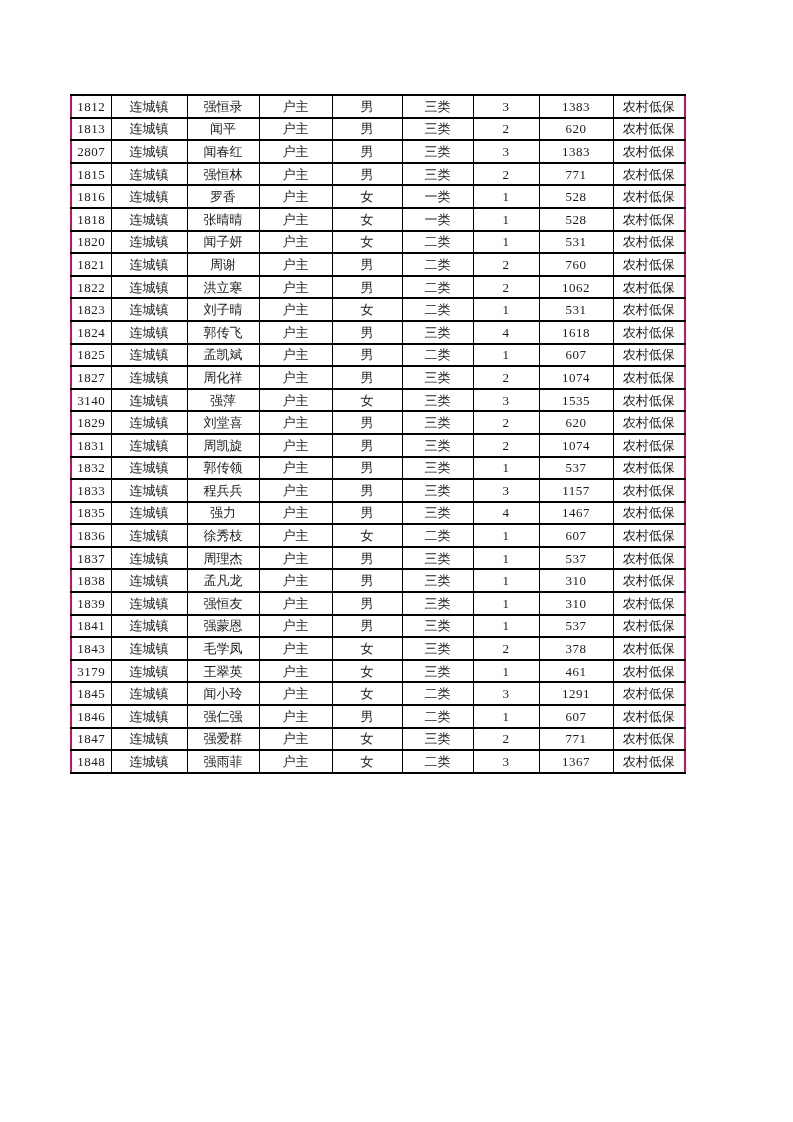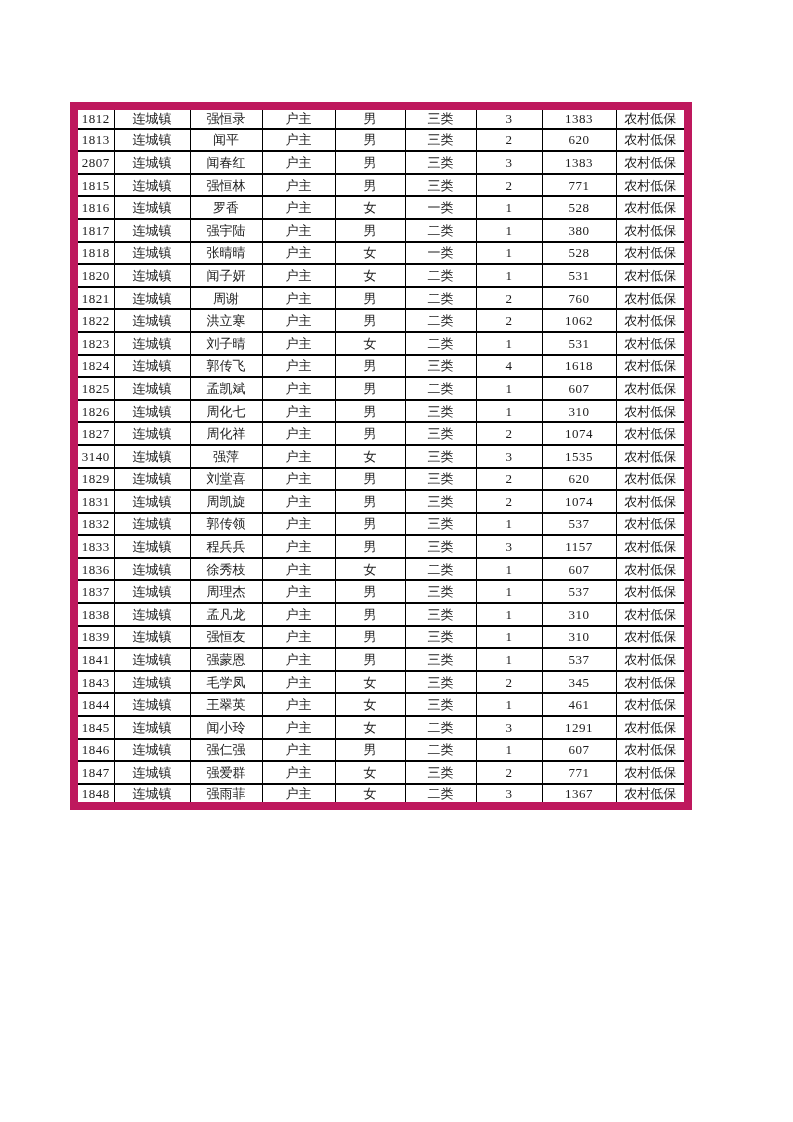--- a/index.html
+++ b/index.html
@@ -13,25 +13,25 @@
     width: 793px;
     height: 1122px;
     background: #ffffff;
     font-family: "Liberation Serif", "DejaVu Serif", serif;
     color: #000000;
     overflow: hidden;
   }
   table.welfare-table {
     position: absolute;
     left: 70px;
-    top: 102px;
+    top: 94px;
     width: 614px;
     border-collapse: collapse;
     table-layout: fixed;
-    border: 8px solid #be185d;
+    border: 2px solid #be185d;
   }
   table.welfare-table td {
     border-left: 1px solid #000000;
     border-right: 1px solid #000000;
     border-top: 2px solid #000000;
     border-bottom: 2px solid #000000;
     height: 22.6px;
     padding: 0 2px;
     text-align: center;
     vertical-align: middle;
@@ -112,31 +112,20 @@
           <td>连城镇</td>
           <td>罗香</td>
           <td>户主</td>
           <td>女</td>
           <td>一类</td>
           <td class="num">1</td>
           <td class="num">528</td>
           <td>农村低保</td>
         </tr>
         <tr>
-          <td class="num">1817</td>
-          <td>连城镇</td>
-          <td>强宇陆</td>
-          <td>户主</td>
-          <td>男</td>
-          <td>二类</td>
-          <td class="num">1</td>
-          <td class="num">380</td>
-          <td>农村低保</td>
-        </tr>
-        <tr>
           <td class="num">1818</td>
           <td>连城镇</td>
           <td>张晴晴</td>
           <td>户主</td>
           <td>女</td>
           <td>一类</td>
           <td class="num">1</td>
           <td class="num">528</td>
           <td>农村低保</td>
         </tr>
@@ -200,164 +189,164 @@
           <td>连城镇</td>
           <td>孟凯斌</td>
           <td>户主</td>
           <td>男</td>
           <td>二类</td>
           <td class="num">1</td>
           <td class="num">607</td>
           <td>农村低保</td>
         </tr>
         <tr>
-          <td class="num">1826</td>
-          <td>连城镇</td>
-          <td>周化七</td>
+          <td class="num">1827</td>
+          <td>连城镇</td>
+          <td>周化祥</td>
+          <td>户主</td>
+          <td>男</td>
+          <td>三类</td>
+          <td class="num">2</td>
+          <td class="num">1074</td>
+          <td>农村低保</td>
+        </tr>
+        <tr>
+          <td class="num">3140</td>
+          <td>连城镇</td>
+          <td>强萍</td>
+          <td>户主</td>
+          <td>女</td>
+          <td>三类</td>
+          <td class="num">3</td>
+          <td class="num">1535</td>
+          <td>农村低保</td>
+        </tr>
+        <tr>
+          <td class="num">1829</td>
+          <td>连城镇</td>
+          <td>刘堂喜</td>
+          <td>户主</td>
+          <td>男</td>
+          <td>三类</td>
+          <td class="num">2</td>
+          <td class="num">620</td>
+          <td>农村低保</td>
+        </tr>
+        <tr>
+          <td class="num">1831</td>
+          <td>连城镇</td>
+          <td>周凯旋</td>
+          <td>户主</td>
+          <td>男</td>
+          <td>三类</td>
+          <td class="num">2</td>
+          <td class="num">1074</td>
+          <td>农村低保</td>
+        </tr>
+        <tr>
+          <td class="num">1832</td>
+          <td>连城镇</td>
+          <td>郭传领</td>
+          <td>户主</td>
+          <td>男</td>
+          <td>三类</td>
+          <td class="num">1</td>
+          <td class="num">537</td>
+          <td>农村低保</td>
+        </tr>
+        <tr>
+          <td class="num">1833</td>
+          <td>连城镇</td>
+          <td>程兵兵</td>
+          <td>户主</td>
+          <td>男</td>
+          <td>三类</td>
+          <td class="num">3</td>
+          <td class="num">1157</td>
+          <td>农村低保</td>
+        </tr>
+        <tr>
+          <td class="num">1835</td>
+          <td>连城镇</td>
+          <td>强力</td>
+          <td>户主</td>
+          <td>男</td>
+          <td>三类</td>
+          <td class="num">4</td>
+          <td class="num">1467</td>
+          <td>农村低保</td>
+        </tr>
+        <tr>
+          <td class="num">1836</td>
+          <td>连城镇</td>
+          <td>徐秀枝</td>
+          <td>户主</td>
+          <td>女</td>
+          <td>二类</td>
+          <td class="num">1</td>
+          <td class="num">607</td>
+          <td>农村低保</td>
+        </tr>
+        <tr>
+          <td class="num">1837</td>
+          <td>连城镇</td>
+          <td>周理杰</td>
+          <td>户主</td>
+          <td>男</td>
+          <td>三类</td>
+          <td class="num">1</td>
+          <td class="num">537</td>
+          <td>农村低保</td>
+        </tr>
+        <tr>
+          <td class="num">1838</td>
+          <td>连城镇</td>
+          <td>孟凡龙</td>
           <td>户主</td>
           <td>男</td>
           <td>三类</td>
           <td class="num">1</td>
           <td class="num">310</td>
           <td>农村低保</td>
         </tr>
         <tr>
-          <td class="num">1827</td>
-          <td>连城镇</td>
-          <td>周化祥</td>
-          <td>户主</td>
-          <td>男</td>
-          <td>三类</td>
-          <td class="num">2</td>
-          <td class="num">1074</td>
-          <td>农村低保</td>
-        </tr>
-        <tr>
-          <td class="num">3140</td>
-          <td>连城镇</td>
-          <td>强萍</td>
-          <td>户主</td>
-          <td>女</td>
-          <td>三类</td>
-          <td class="num">3</td>
-          <td class="num">1535</td>
-          <td>农村低保</td>
-        </tr>
-        <tr>
-          <td class="num">1829</td>
-          <td>连城镇</td>
-          <td>刘堂喜</td>
-          <td>户主</td>
-          <td>男</td>
-          <td>三类</td>
-          <td class="num">2</td>
-          <td class="num">620</td>
-          <td>农村低保</td>
-        </tr>
-        <tr>
-          <td class="num">1831</td>
-          <td>连城镇</td>
-          <td>周凯旋</td>
-          <td>户主</td>
-          <td>男</td>
-          <td>三类</td>
-          <td class="num">2</td>
-          <td class="num">1074</td>
-          <td>农村低保</td>
-        </tr>
-        <tr>
-          <td class="num">1832</td>
-          <td>连城镇</td>
-          <td>郭传领</td>
+          <td class="num">1839</td>
+          <td>连城镇</td>
+          <td>强恒友</td>
+          <td>户主</td>
+          <td>男</td>
+          <td>三类</td>
+          <td class="num">1</td>
+          <td class="num">310</td>
+          <td>农村低保</td>
+        </tr>
+        <tr>
+          <td class="num">1841</td>
+          <td>连城镇</td>
+          <td>强蒙恩</td>
           <td>户主</td>
           <td>男</td>
           <td>三类</td>
           <td class="num">1</td>
           <td class="num">537</td>
           <td>农村低保</td>
         </tr>
         <tr>
-          <td class="num">1833</td>
-          <td>连城镇</td>
-          <td>程兵兵</td>
-          <td>户主</td>
-          <td>男</td>
-          <td>三类</td>
-          <td class="num">3</td>
-          <td class="num">1157</td>
-          <td>农村低保</td>
-        </tr>
-        <tr>
-          <td class="num">1836</td>
-          <td>连城镇</td>
-          <td>徐秀枝</td>
-          <td>户主</td>
-          <td>女</td>
-          <td>二类</td>
-          <td class="num">1</td>
-          <td class="num">607</td>
-          <td>农村低保</td>
-        </tr>
-        <tr>
-          <td class="num">1837</td>
-          <td>连城镇</td>
-          <td>周理杰</td>
-          <td>户主</td>
-          <td>男</td>
-          <td>三类</td>
-          <td class="num">1</td>
-          <td class="num">537</td>
-          <td>农村低保</td>
-        </tr>
-        <tr>
-          <td class="num">1838</td>
-          <td>连城镇</td>
-          <td>孟凡龙</td>
-          <td>户主</td>
-          <td>男</td>
-          <td>三类</td>
-          <td class="num">1</td>
-          <td class="num">310</td>
-          <td>农村低保</td>
-        </tr>
-        <tr>
-          <td class="num">1839</td>
-          <td>连城镇</td>
-          <td>强恒友</td>
-          <td>户主</td>
-          <td>男</td>
-          <td>三类</td>
-          <td class="num">1</td>
-          <td class="num">310</td>
-          <td>农村低保</td>
-        </tr>
-        <tr>
-          <td class="num">1841</td>
-          <td>连城镇</td>
-          <td>强蒙恩</td>
-          <td>户主</td>
-          <td>男</td>
-          <td>三类</td>
-          <td class="num">1</td>
-          <td class="num">537</td>
-          <td>农村低保</td>
-        </tr>
-        <tr>
           <td class="num">1843</td>
           <td>连城镇</td>
           <td>毛学凤</td>
           <td>户主</td>
           <td>女</td>
           <td>三类</td>
           <td class="num">2</td>
-          <td class="num">345</td>
-          <td>农村低保</td>
-        </tr>
-        <tr>
-          <td class="num">1844</td>
+          <td class="num">378</td>
+          <td>农村低保</td>
+        </tr>
+        <tr>
+          <td class="num">3179</td>
           <td>连城镇</td>
           <td>王翠英</td>
           <td>户主</td>
           <td>女</td>
           <td>三类</td>
           <td class="num">1</td>
           <td class="num">461</td>
           <td>农村低保</td>
         </tr>
         <tr>

